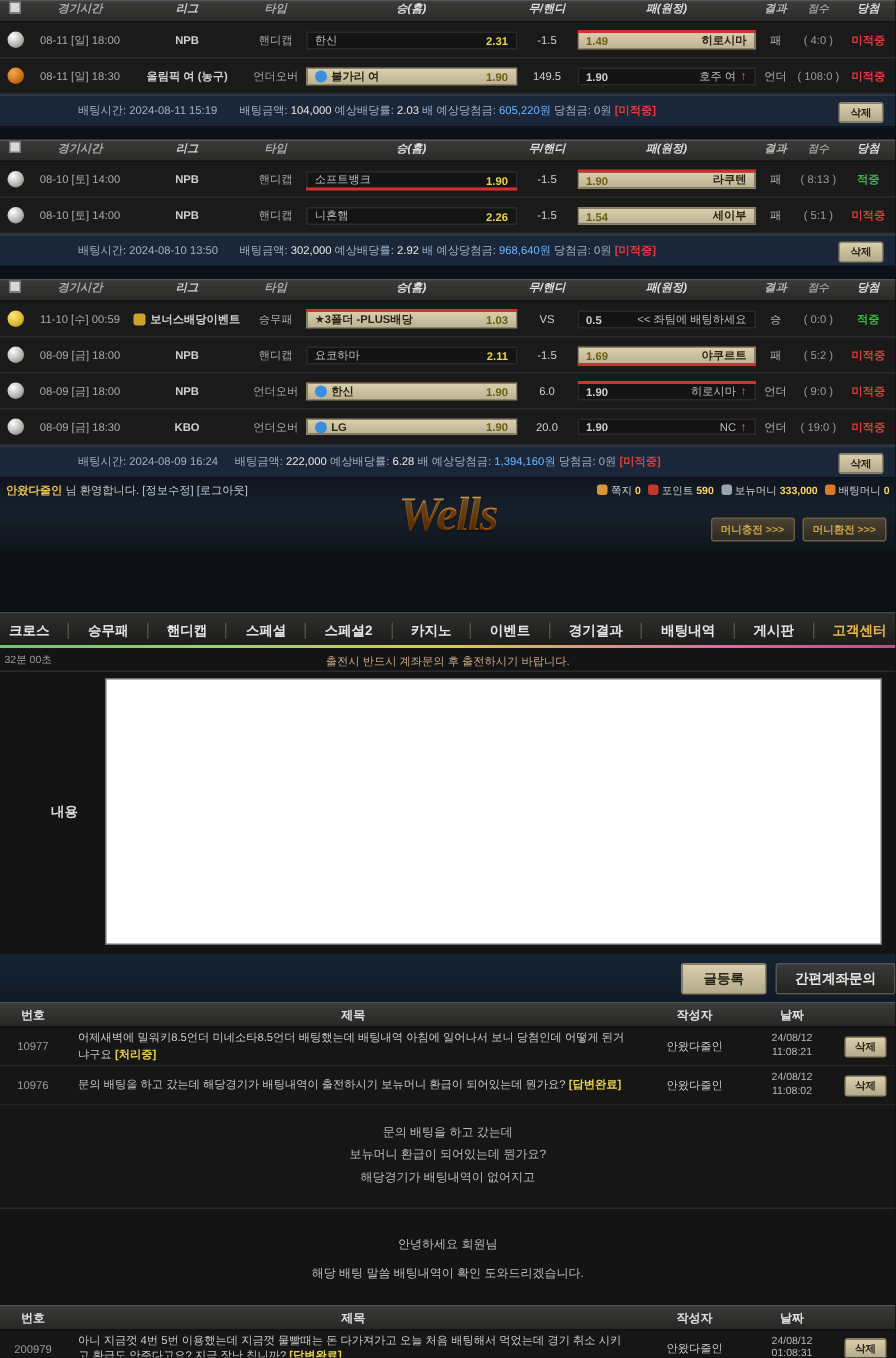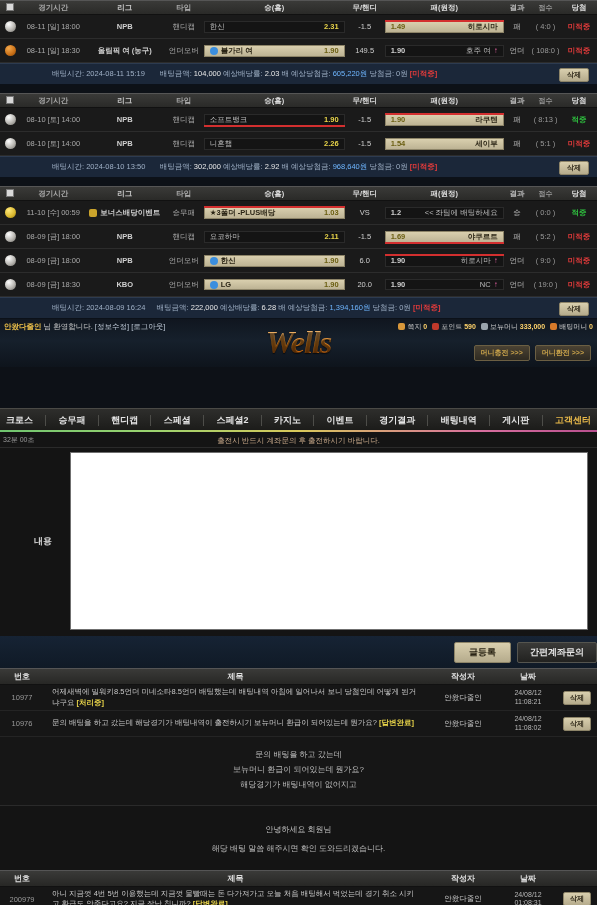--- a/index.html
+++ b/index.html
@@ -9,24 +9,24 @@
     font-family: "Liberation Sans", "DejaVu Sans", sans-serif;
     font-size: 9px;
     color: #cfcfcf;
     overflow: hidden;
   }
   .page { position: relative; width:597px; height:905px; overflow:hidden; }
 
   
   .slip { width:597px; background:#1a1a1a; }
   .slip-head {
-    display:flex; align-items:center; height:15px;
+    display:flex; align-items:flex-start; height:15px;
     background: linear-gradient(#3a3a38,#2a2a28);
     border-top:1px solid #555; border-bottom:1px solid #111;
-    font-size:7.5px; font-weight:bold; color:#ddd;
+    font-size:7.5px; font-weight:bold; color:#ddd;font-style:italic;
   }
   .slip-head .c { text-align:center; overflow:hidden; white-space:nowrap; }
   .c-chk   { width:22px;  }
   .c-time  { width:68px;  }
   .c-league{ width:82px;  }
   .c-type  { width:42px;  }
   .c-home  { width:148px; }
   .c-hd    { width:42px;  }
   .c-away  { width:125px; }
   .c-res   { width:28px;  }
@@ -38,21 +38,21 @@
   .c-time, .c-league, .c-type { color:#a9a9a9; }
   .c-league { font-weight:bold; color:#cfcfcf; }
 
   .ball { width:11px; height:11px; border-radius:50%;
           background:radial-gradient(circle at 34% 30%, #fff, #b9b7b2 55%, #6e6c68); }
   .ball.smiley { background:radial-gradient(circle at 34% 30%, #ffe97a, #d9b72e 60%, #8c7410); }
   .ball.basket { background:radial-gradient(circle at 34% 30%, #f3a84c, #c96f16 60%, #7d4408); }
 
   
   .pick {
-    position:relative; flex:1; display:flex !important; align-items:flex-start;
+    position:relative; flex:1; display:flex !important; align-items:flex-end;
     justify-content:space-between !important; padding:0 5px; margin:14px 0;
     font-size:7.5px; background:#141414; border:1px solid #2a2a2a;
   }
   .pick.sel { background:linear-gradient(#d9cfae,#bdb394); border:1px solid #8d8straight; border-color:#8d8468; color:#2a2415; }
   .pick.sel .odds { color:#6b5f12; font-weight:bold; }
   .pick.sel .team { color:#2a2415; font-weight:bold; }
   .pick .team { color:#bdbdbd; }
   .pick .odds { color:#e8d44a; font-weight:bold; }
   .pick.dim .odds { color:#cfcfcf; }
   .pick.redline::after { content:""; position:absolute; left:-1px; right:-1px; height:2px; background:#d32f2f; }
@@ -357,21 +357,21 @@
             <div class="pick sel redline top">
               <div class="teamwrap">
                 <span class="team">★3폴더 -PLUS배당</span>
               </div>
               <span class="odds">1.03</span>
             </div>
           </div>
           <div class="c c-hd">VS</div>
           <div class="c c-away">
             <div class="pick dim">
-              <span class="odds">1.2</span>
+              <span class="odds">0.5</span>
               <div class="teamwrap">
                 <span class="team">&lt;&lt; 좌팀에 배팅하세요</span>
               </div>
             </div>
           </div>
           <div class="c c-res">승</div>
           <div class="c c-score">( 0:0 )</div>
           <div class="c c-win win-hit">적중</div>
         </div>
         <div class="slip-row">
@@ -567,21 +567,21 @@
       </div>
   </div>
 
   <div class="post-body" id="post1-body">
       <div>문의 배팅을 하고 갔는데</div>
       <div>보뉴머니 환급이 되어있는데 뭔가요?</div>
       <div>해당경기가 배팅내역이 없어지고</div>
     </div>
   <div class="post-reply" id="post1-reply">
       <div>안녕하세요 회원님</div>
-      <div>해당 배팅 말씀 해주시면 확인 도와드리겠습니다.</div>
+      <div>해당 배팅 말씀 배팅내역이 확인 도와드리겠습니다.</div>
     </div>
 
   <div class="board">
     <div class="board-head" id="board2-head">
         <div class="b b-no">번호</div>
         <div class="b b-title">제목</div>
         <div class="b b-writer">작성자</div>
         <div class="b b-date">날짜</div>
         <div class="b b-act"></div>
       </div>

